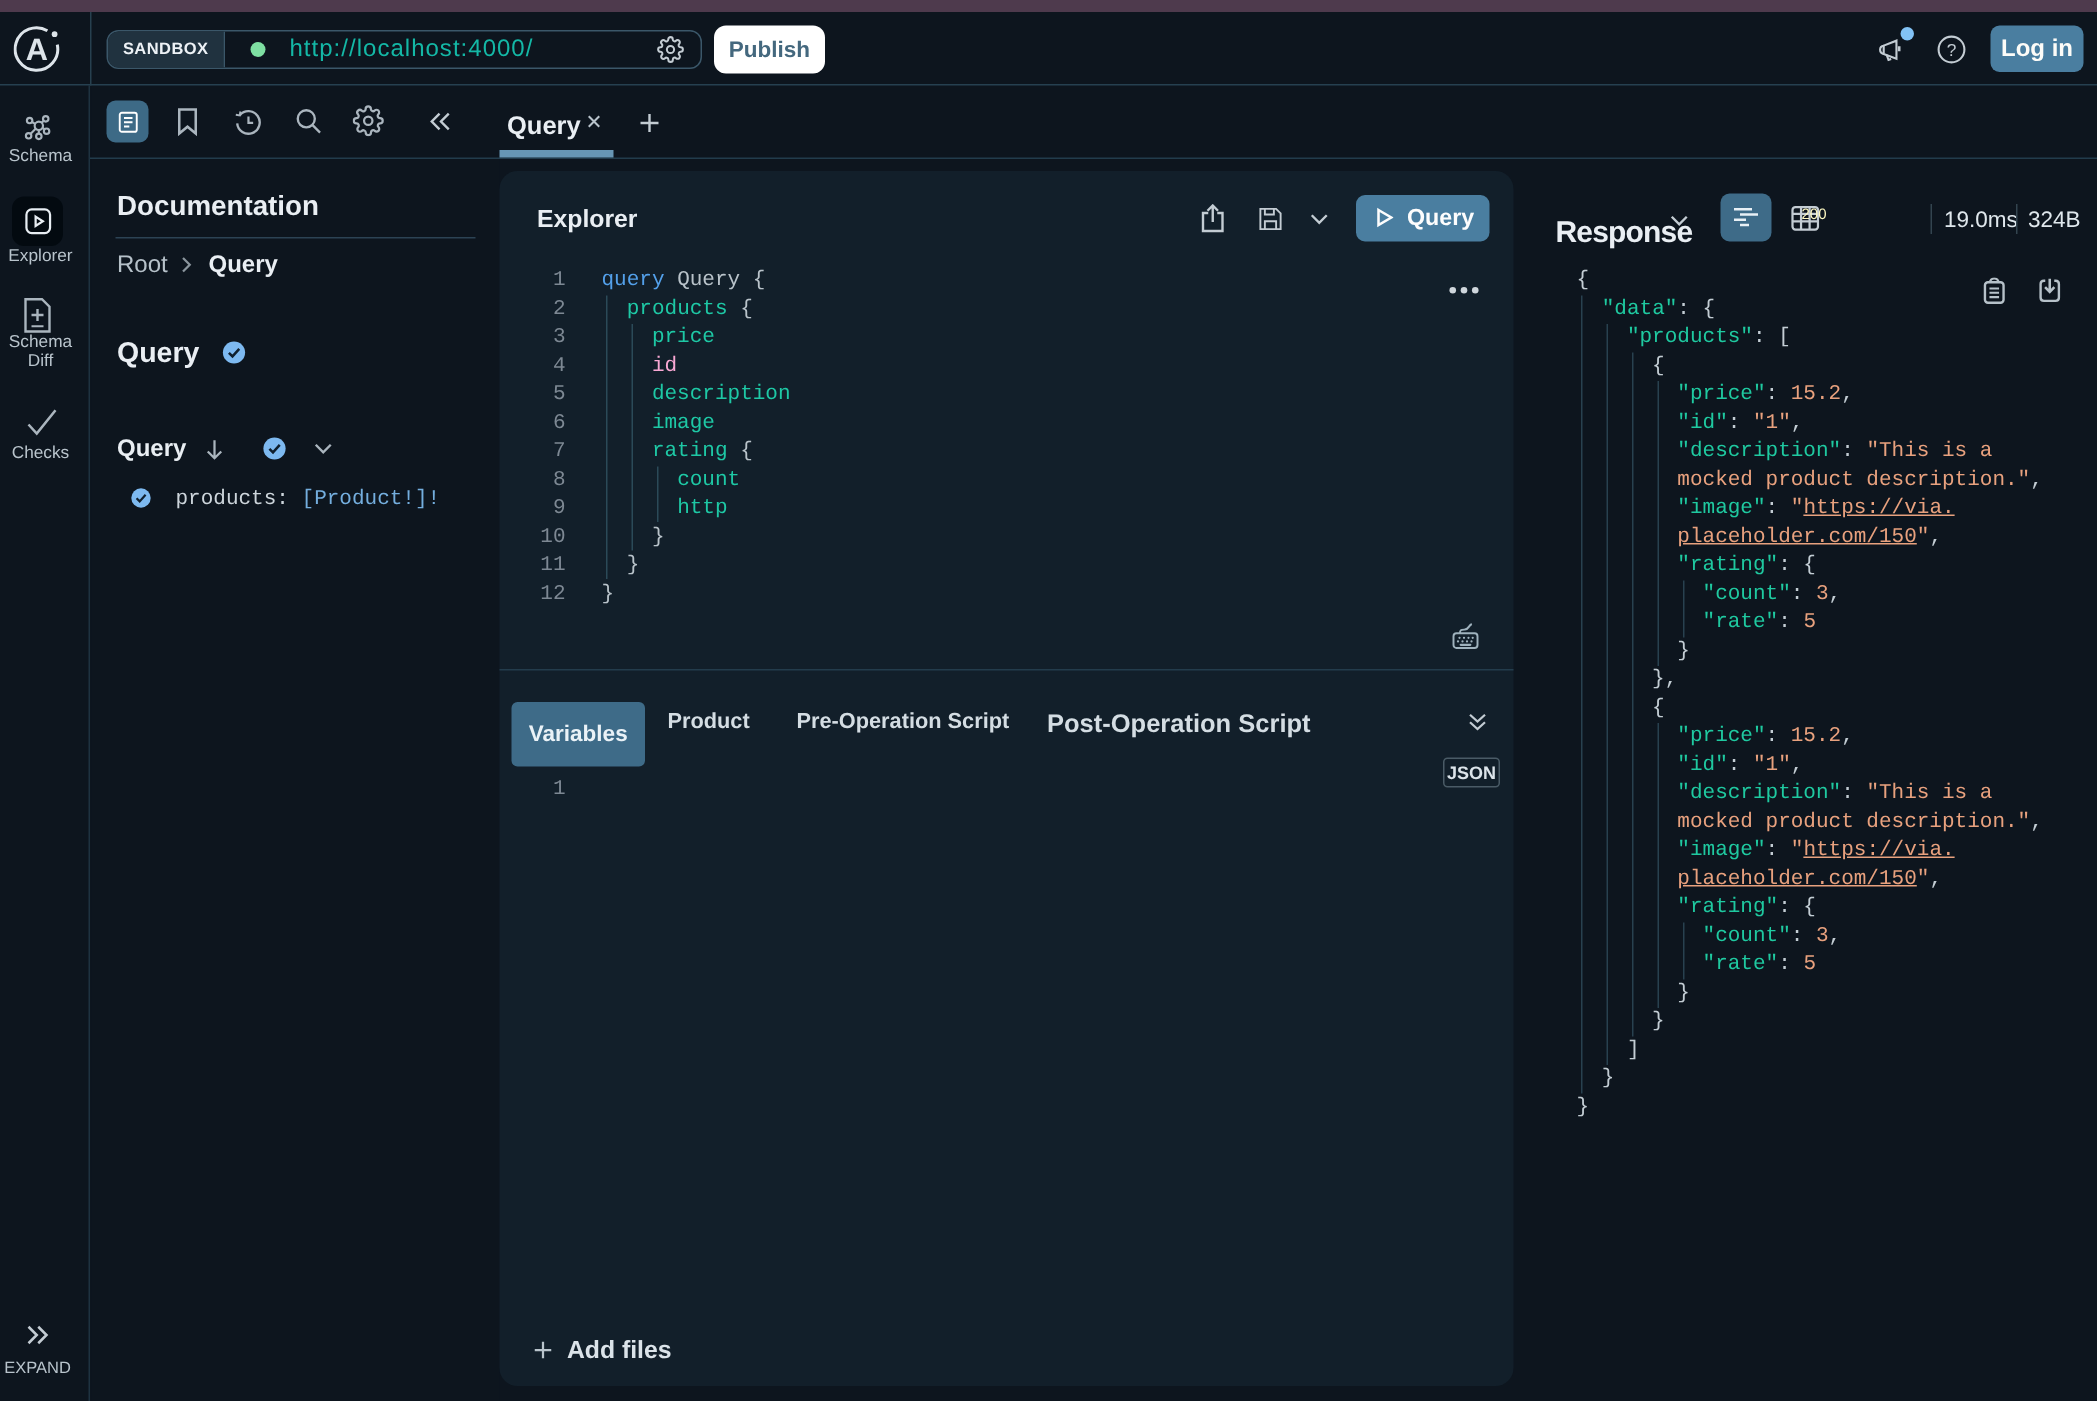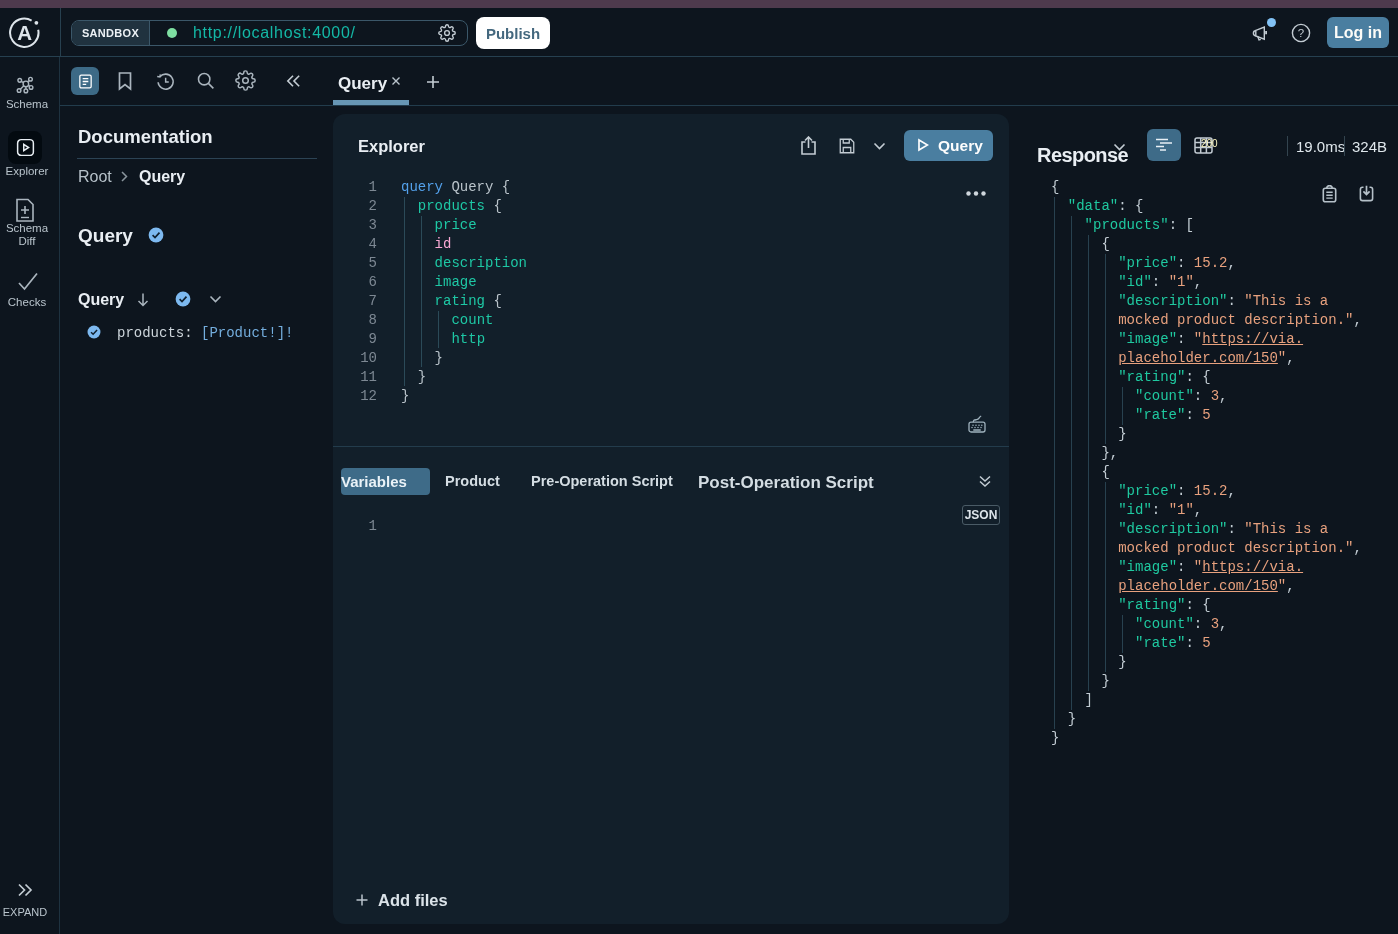--- a/index.html
+++ b/index.html
@@ -272,21 +272,21 @@
   }
 }</pre>
   <div class="abs" style="left:968px; top:415px; width:18px; height:18px;">
     <svg width="18" height="18" viewBox="0 0 18 18" fill="none" stroke="#9fb2bd" stroke-width="1.3">
       <rect x="1" y="7.2" width="16" height="9.8" rx="2"></rect>
       <path d="M5.3 7.2 C 5.3 4.8 6.0 4.9 8.6 4.7 C 11.4 4.5 10.8 2.0 13.2 1.0"></path>
       <path d="M5 10.2 L5.01 10.2 M8 10.2 L8.01 10.2 M11 10.2 L11.01 10.2 M13.8 10.2 L13.81 10.2 M4 12.6 L4.01 12.6 M7 12.6 L7.01 12.6 M10 12.6 L10.01 12.6 M13 12.6 L13.01 12.6 M5.8 14.9 L12.2 14.9" stroke-linecap="round" stroke-width="1.5"></path>
     </svg>
   </div>
 
-  <div class="abs" style="left:341px; top:468px; width:89px; height:27px; background:#3e6b88; border-radius:4px; display:flex; align-items:center; justify-content:flex-start;">
+  <div class="abs" style="left:341px; top:468px; width:89px; height:43px; background:#3e6b88; border-radius:4px; display:flex; align-items:center; justify-content:center;">
     <span style="font-size:15px; font-weight:bold; color:#eaf2f7;">Variables</span>
   </div>
   <div class="abs" style="left:445px; top:473px; font-size:14.5px; font-weight:bold; color:#d4dde3;">Product</div>
   <div class="abs" style="left:531px; top:473px; font-size:14.5px; font-weight:bold; color:#d4dde3;">Pre-Operation Script</div>
   <div class="abs" style="left:698px; top:473px; font-size:17px; font-weight:bold; color:#d4dde3;">Post-Operation Script</div>
   <div class="abs" style="left:978px; top:474px; width:14px; height:14px;">
     <svg width="14" height="14" viewBox="0 0 14 14" fill="none" stroke="#c3ccd3" stroke-width="1.5">
       <path d="M2 2.5 L7 7 L12 2.5 M2 7.5 L7 12 L12 7.5"></path>
     </svg>
   </div>

